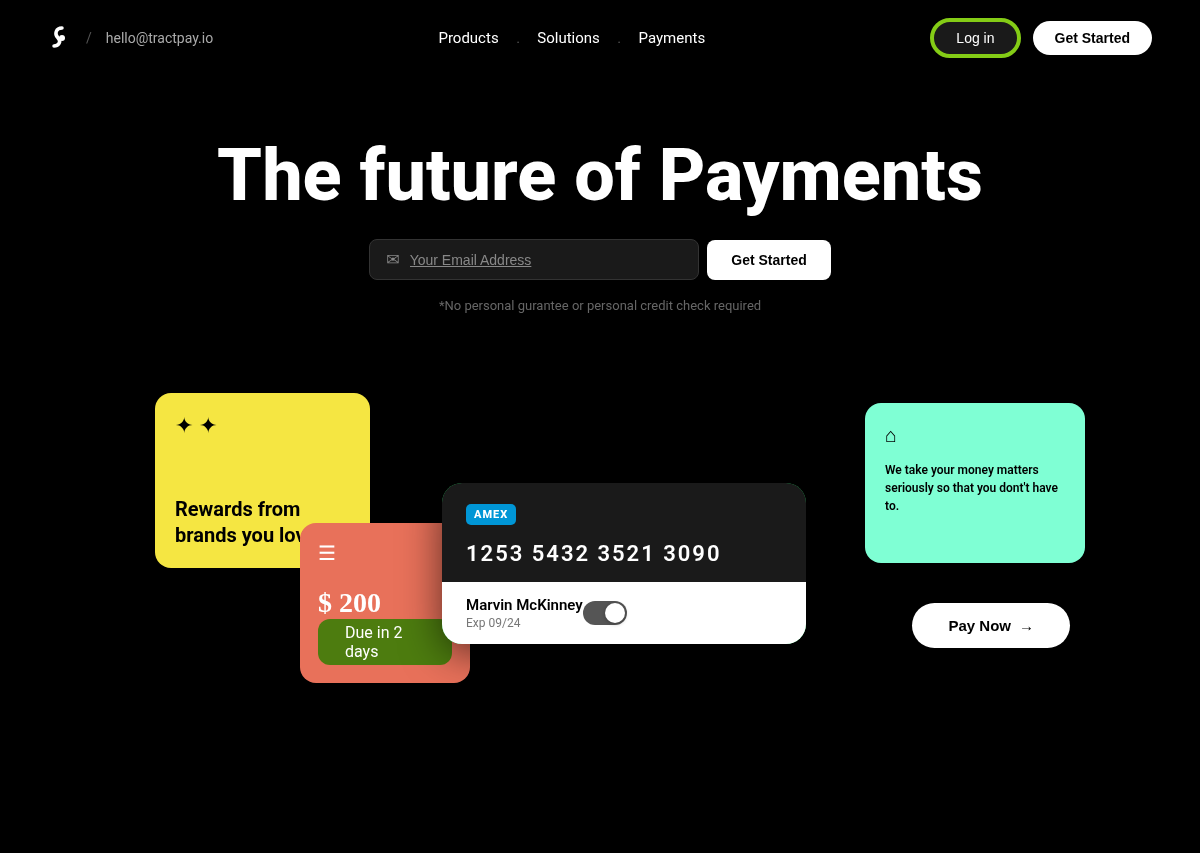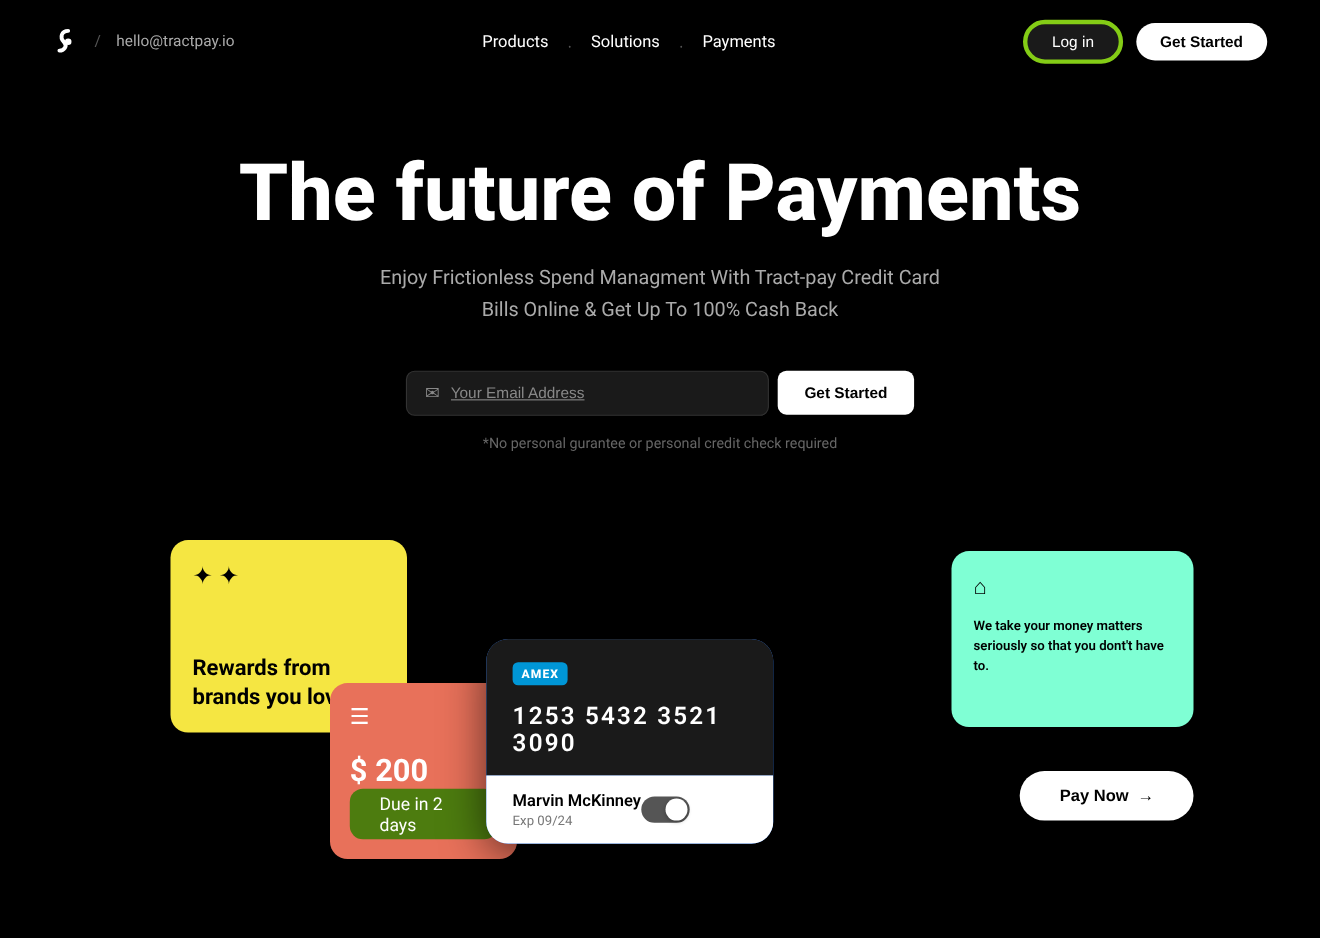--- a/index.html
+++ b/index.html
@@ -196,38 +196,39 @@
       justify-content: space-between;
     }
     .bill-icon {
       font-size: 20px;
       color: #fff;
     }
     .bill-amount {
       font-size: 28px;
       font-weight: 700;
       color: #fff;
+      font-family: Liberation Serif, serif;
     }
     .bill-due {
       background: #4d7c0f;
       color: #fff;
       font-size: 16px;
       border-radius: 12px;
       padding: 4px 27px;
       display: inline-block;
       width: fit-content;
     }
 
     
     .card-credit {
       position: absolute;
       left: 442px;
       top: 90px;
-      width: 261px;
-      background: #3b82f6;
+      width: 364px;
+      background: #22c55e;
       border-radius: 20px;
       overflow: hidden;
       box-shadow: 0 8px 40px rgba(0,0,0,0.6);
     }
     .card-credit-top {
       background: #1a1a1a;
       padding: 20px 24px 16px;
     }
     .amex-badge {
       background: #0096D6;
@@ -301,21 +302,21 @@
     .mint-text {
       font-size: 12px;
       font-weight: 600;
       color: #000;
       line-height: 1.5;
     }
 
     
     .pay-now-btn {
       position: absolute;
-      right: 115px;
+      right: 130px;
       top: 210px;
       background: #fff;
       color: #000;
       border: none;
       border-radius: 30px;
       padding: 14px 36px;
       font-size: 15px;
       font-weight: 600;
       cursor: pointer;
       display: flex;
@@ -346,24 +347,20 @@
   </div>
 
   <div class="nav-right">
     <button class="btn-login">Log in</button>
     <button class="btn-get-started-nav">Get Started</button>
   </div>
 </nav>
 
 <section class="hero">
   <h1>The future of Payments</h1>
-  <p class="hero-sub">
-    <span>Enjoy Frictionless Spend Managment With Tract-pay Credit Card</span><br>
-    <span>Bills Online &amp; Get Up To 100% Cash Back</span>
-  </p>
 
   <div class="email-row">
     <div class="email-input-wrap">
       <span class="email-icon">✉</span>
       <input class="email-input" type="email" placeholder="Your Email Address" style="">
     </div>
     <button class="btn-get-started-hero">Get Started</button>
   </div>
 
   <p class="no-personal">*No personal gurantee or personal credit check required</p>

